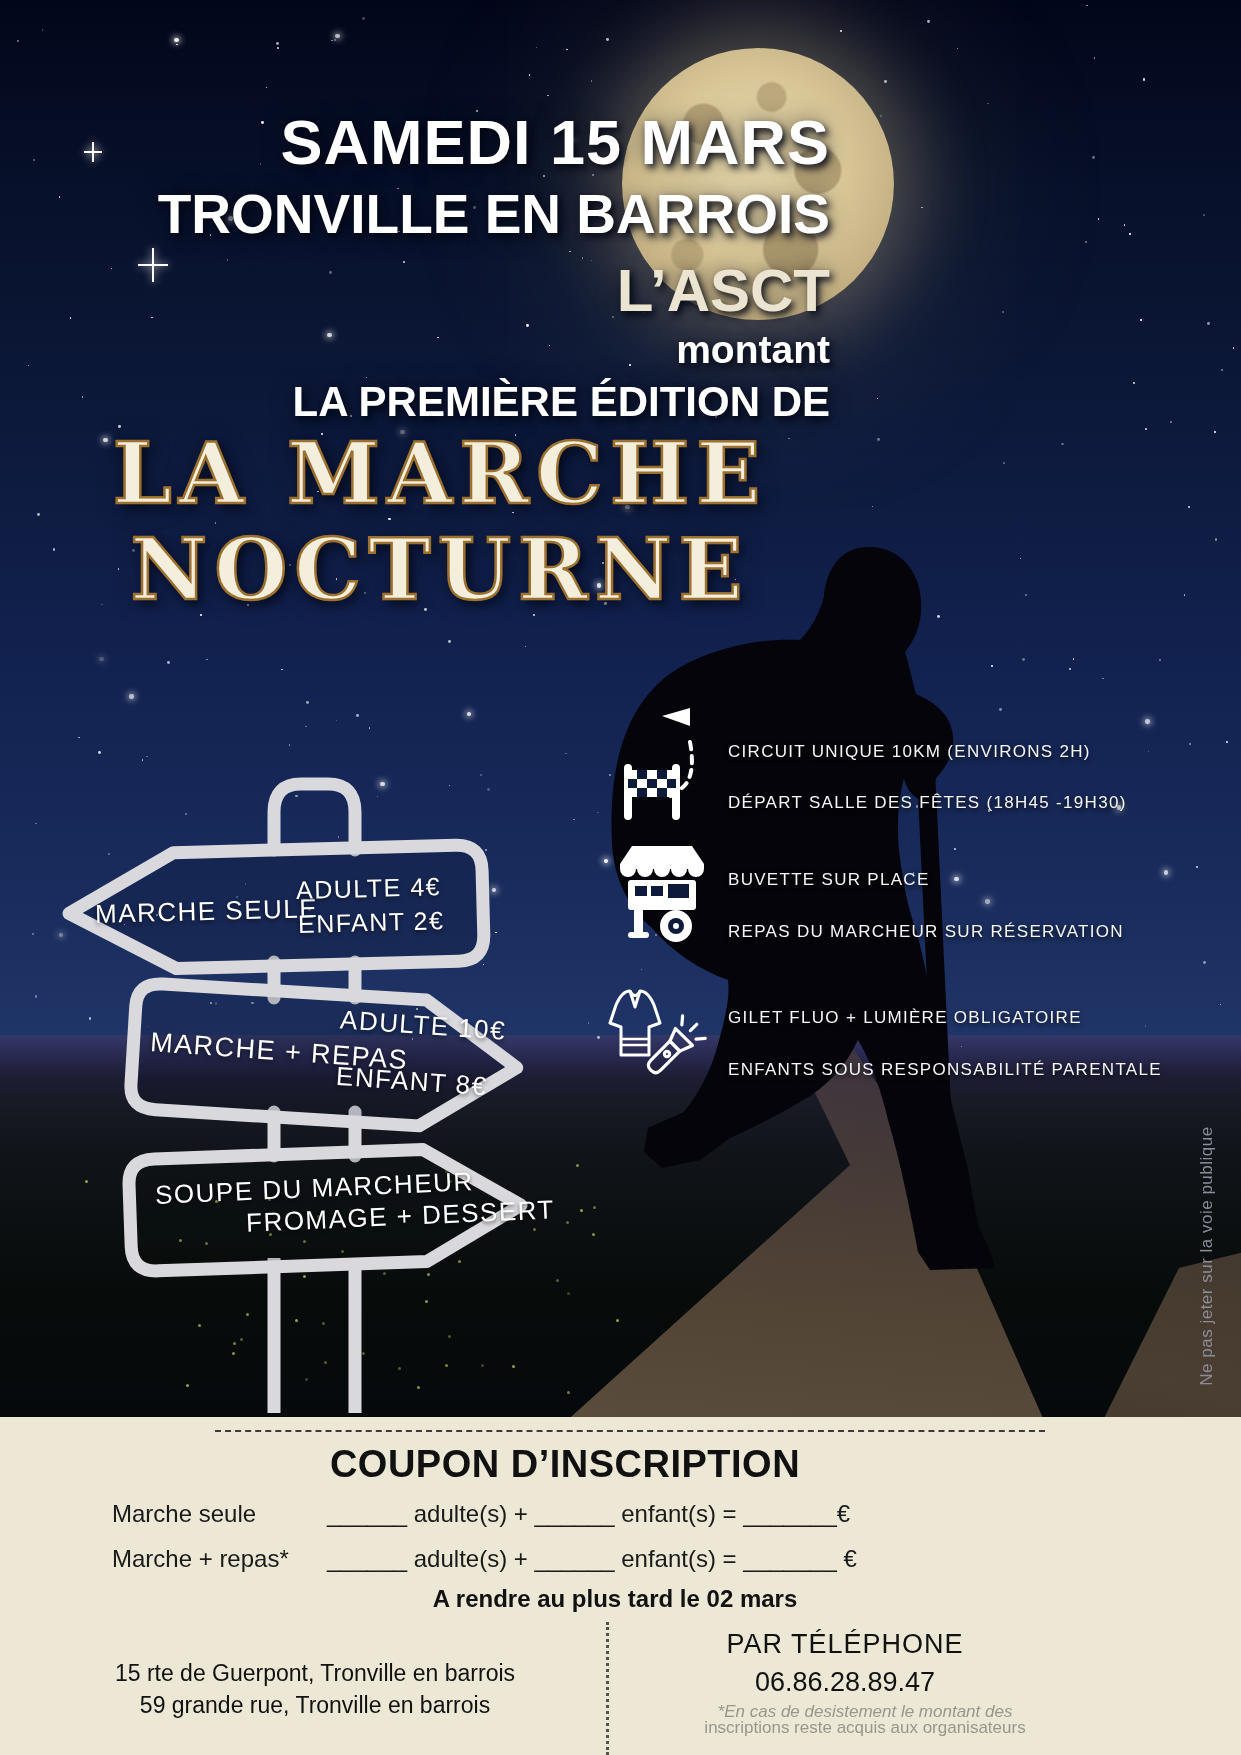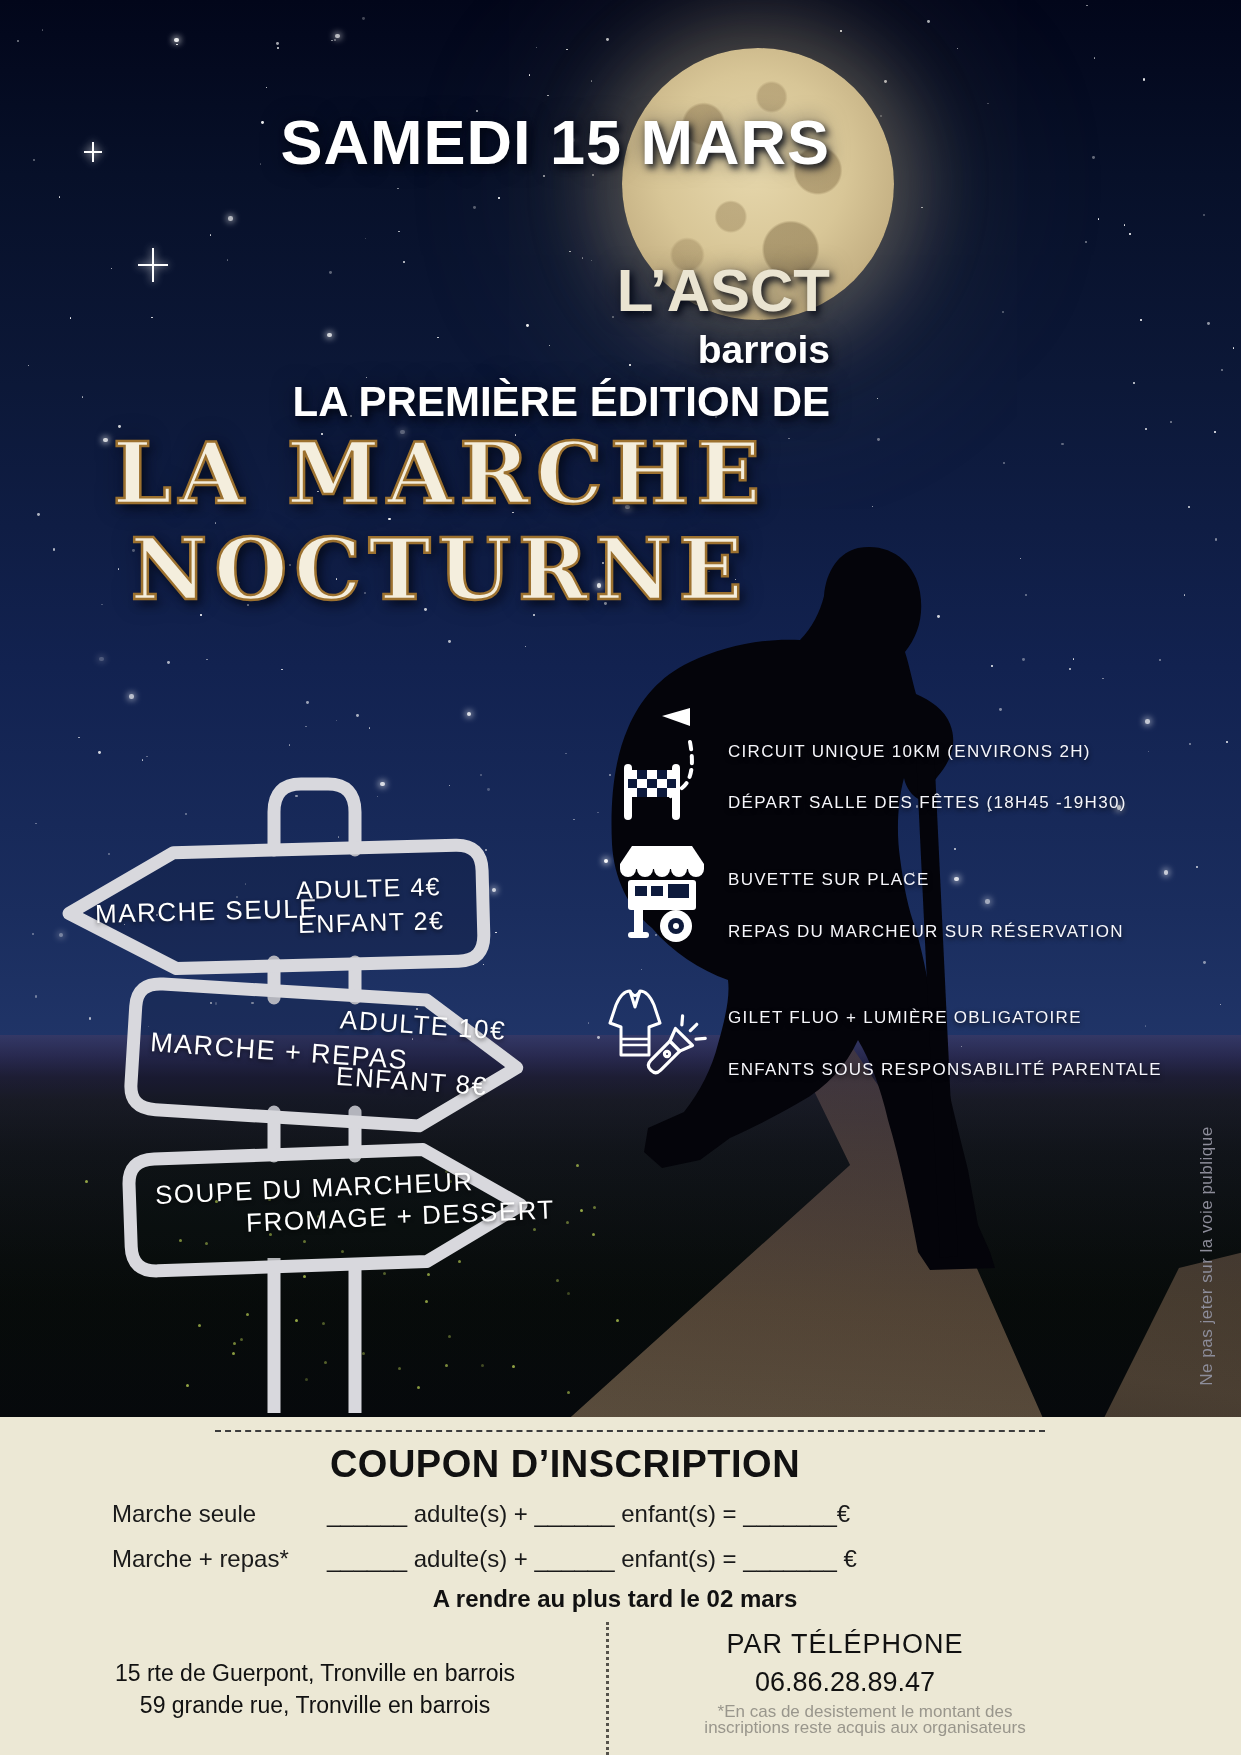--- a/index.html
+++ b/index.html
@@ -69,41 +69,42 @@
   #c-row1{top:83px;}
   #c-row2{top:128px;}
   #c-deadline{position:absolute;left:100px;top:168px;width:1030px;text-align:center;font-size:24px;font-weight:bold;}
   #c-mail-title{position:absolute;left:65px;top:207px;width:500px;text-align:center;font-size:27px;letter-spacing:1px;}
   #c-mail1{position:absolute;left:15px;top:243px;width:600px;text-align:center;font-size:23px;}
   #c-mail2{position:absolute;left:15px;top:275px;width:600px;text-align:center;font-size:23px;}
   #c-div{position:absolute;left:606px;top:205px;height:133px;border-left:3px dotted #55524a;}
   #c-phone-title{position:absolute;left:645px;top:212px;width:400px;text-align:center;font-size:27px;letter-spacing:1px;}
   #c-phone-num{position:absolute;left:645px;top:250px;width:400px;text-align:center;font-size:27px;}
   .c-note{position:absolute;left:655px;width:420px;text-align:center;font-size:17px;color:#99968c;line-height:16px;}
-  #c-note1{top:287px;}
+  #c-note1{top:287px;font-style:italic;}
   #c-note2{top:303px;}
 </style>
 </head>
 <body>
 
 <div id="poster">
 
   <div id="moon"></div>
   <div class="sparkle" style="left:138px;top:248px;width:30px;height:34px;"></div>
   <div class="sparkle" style="left:84px;top:142px;width:18px;height:20px;"></div>
 
   <div id="photo">
     <div class="path-main"></div>
     <div class="path-corner"></div>
     <div class="tint"></div>
   </div>
 
   <div class="hline" id="t-date">SAMEDI 15 MARS</div>
+  <div class="hline" id="t-loc">TRONVILLE EN BARROIS</div>
   <div class="hline" id="t-club">L’ASCT</div>
-  <div class="hline" id="t-org">barrois</div>
+  <div class="hline" id="t-org">montant</div>
   <div class="hline" id="t-ed">LA PREMIÈRE ÉDITION DE</div>
   <div class="slab" id="t-main1">LA MARCHE</div>
   <div class="slab" id="t-main2">NOCTURNE</div>
 
   <svg id="walker" width="480" height="760" viewBox="540 520 480 760">
     <path fill="#04040a" d="M858,548 C890,542 915,562 920,592 C924,616 918,636 905,652 C910,668 912,680 916,694
       C930,700 945,710 950,724 C958,744 950,762 938,776 L920,800 C912,796 906,788 904,778
       C898,800 896,830 900,858 C904,888 908,908 916,930 C928,972 932,1010 940,1050
       C948,1090 958,1130 968,1170 L978,1225 L990,1252 L995,1268 L930,1270 L918,1252
       C910,1210 900,1160 888,1120 C880,1086 870,1060 858,1040

